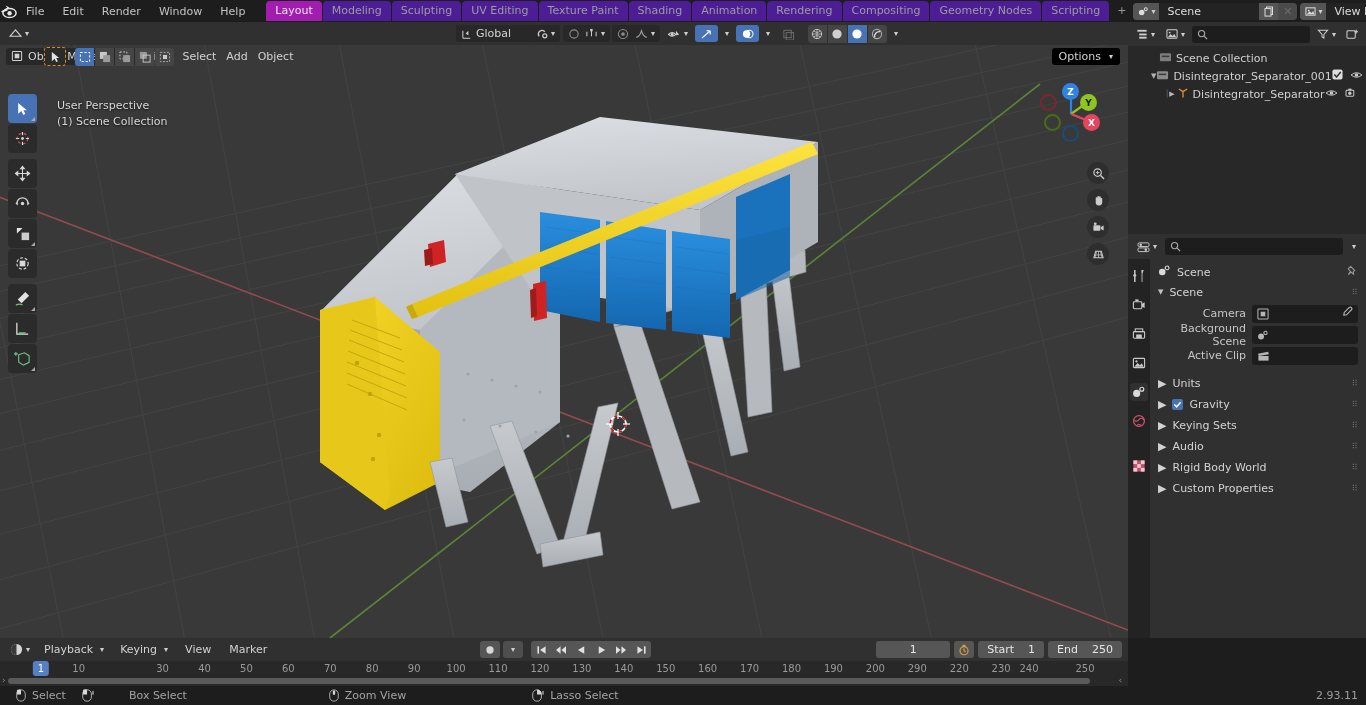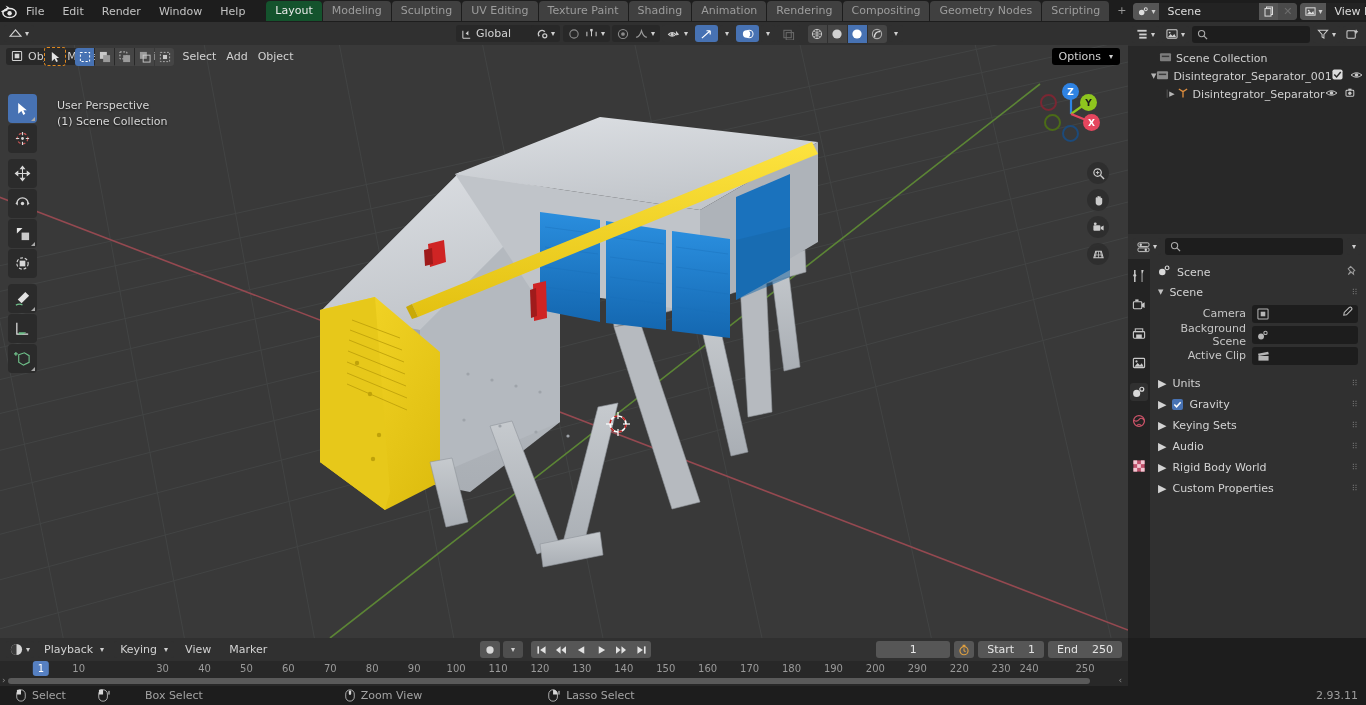--- a/index.html
+++ b/index.html
@@ -20,23 +20,23 @@
     background: #1d1d1d; display: flex; align-items: center;
   }
   .blender-logo { width: 30px; height: 22px; display: flex; align-items: center; justify-content: center; }
   .menu-item {
     padding: 2px 9px; height: 18px; line-height: 15px; color: #c3c3c3; font-size: 11px;
     border-radius: 3px; cursor: default; white-space: nowrap;
   }
   .wstabs { display: flex; align-items: center; margin-left: 12px; gap: 1px; }
   .wstab {
     padding: 3px 9px 4px 9px; font-size: 11px; color: #9c9c9c; border-radius: 4px 4px 0 0;
-    background: #404040; white-space: nowrap; cursor: default;
-  }
-  .wstab.active { background: #14532d; color: #e9e9e9; }
+    background: #4c1d95; white-space: nowrap; cursor: default;
+  }
+  .wstab.active { background: #a21caf; color: #e9e9e9; }
   .wstab.plus { background: transparent; color: #999; padding: 3px 7px 4px 7px; }
 
   .topbar-right { margin-left: auto; display: flex; align-items: center; gap: 3px; padding-right: 4px; }
   .field-group { display: flex; align-items: center; height: 17px; border-radius: 3px; overflow: hidden; }
   .fg-icon {
     background: #555; height: 17px; display: flex; align-items: center; gap: 2px;
     padding: 0 4px 0 5px; border-radius: 3px 0 0 3px;
   }
   .fg-name {
     background: #232323; height: 17px; display: flex; align-items: center; padding: 0 8px;
@@ -1076,21 +1076,21 @@
   </div>
 
   <div class="statusbar">
     <span class="status-item" style="margin-left:8px;">
       <svg width="10" height="13" viewBox="0 0 11 14">
           <rect x="0.8" y="0.8" width="9.4" height="12.4" rx="4.6" fill="none" stroke="#b8b8b8" stroke-width="1"></rect>
           <path d="M1 1 A4.6 4.6 0 0 1 5.5 0.8 L5.5 6 L1 6 Z" fill="#d8d8d8"></path>
         </svg>
       <span>Select</span>
     </span>
-    <span class="status-item" style="margin-left:32px;gap:35px;">
+    <span class="status-item" style="margin-left:16px;gap:35px;">
       <svg width="12" height="13" viewBox="0 0 13 14">
           <rect x="0.8" y="0.8" width="9.4" height="12.4" rx="4.6" fill="none" stroke="#b8b8b8" stroke-width="1"></rect>
           <path d="M1 1 A4.6 4.6 0 0 1 5.5 0.8 L5.5 6 L1 6 Z" fill="#d8d8d8"></path>
           <path d="M11.6 2 L11.6 6 M12.8 2 L12.8 6" stroke="#b8b8b8" stroke-width=".9"></path>
         </svg>
       <span>Box Select</span>
     </span>
     <span class="status-item" style="margin-left:142px;">
       <svg width="10" height="13" viewBox="0 0 11 14">
           <rect x="0.8" y="0.8" width="9.4" height="12.4" rx="4.6" fill="none" stroke="#b8b8b8" stroke-width="1"></rect>

